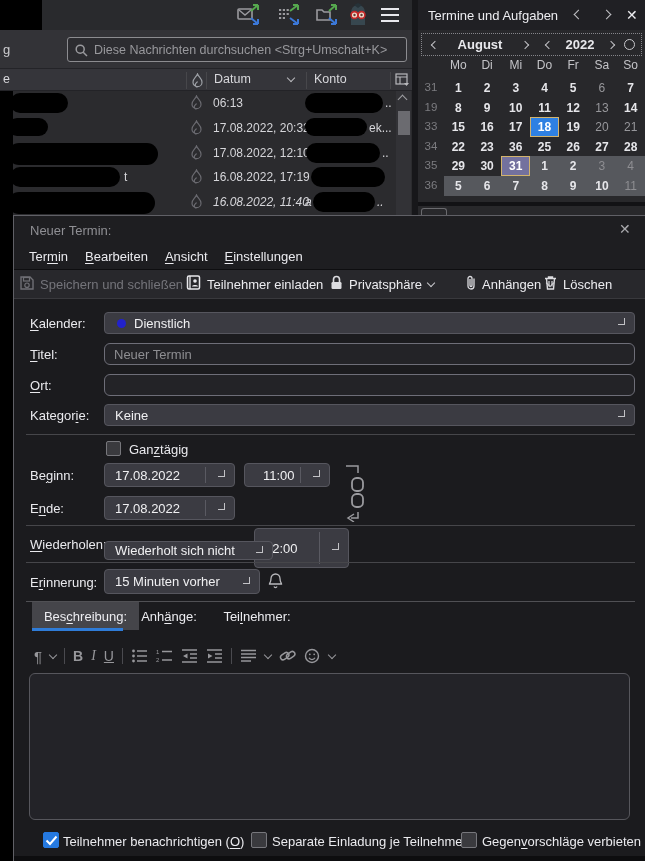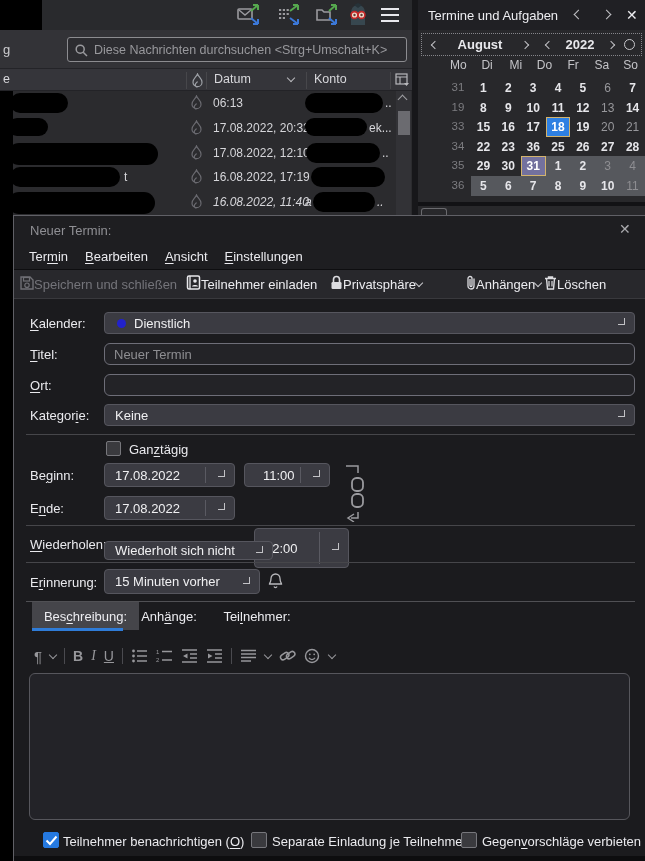--- a/index.html
+++ b/index.html
@@ -53,21 +53,21 @@
   #cal-nav { left:3px; top:33px; width:221px; height:23px; border:1px dotted #85858a;
       display:flex; align-items:center; color:#e8e8ec; }
   .nav-btn { cursor:pointer; display:inline-flex; align-items:center; justify-content:center; width:18px; }
   #cal-month, #cal-year { font-weight:bold; font-size:13px; }
   #today-circle { width:11px; height:11px; border:1.6px solid #c8c8cc; border-radius:50%;
       display:inline-block; cursor:pointer; }
   #cal-dayhead { left:0; top:58px; width:227px; height:18px; display:grid;
       grid-template-columns:26px repeat(7,1fr); color:#c4c4c8; font-size:12px; }
   #cal-dayhead div { text-align:center; }
   #cal-weeks { left:0; top:78px; width:227px; height:118px; display:grid;
-      grid-template-columns:26px repeat(7,1fr); grid-auto-rows:19.6px; font-size:12px;padding-left:27px; }
+      grid-template-columns:26px repeat(7,1fr); grid-auto-rows:19.6px; font-size:12px; }
   .wnum { color:#7c7c80; text-align:center; line-height:19.6px; font-size:11.5px; }
   .day { text-align:center; line-height:18px; cursor:pointer; border:1px solid transparent; }
   .day.b { font-weight:bold; color:#e6e6ea; }
   .day.n { color:#97979b; }
   .day.next { background:#56585d; }
   .day.next.n { color:#8e8e92; }
   .day.sel-today { background:#2e80e2; border:1px solid #d2b36d; color:#fff; }
   .day.sel-31 { background:#73719e; border:1px solid #d2b36d; color:#fff; }
   #cal-bottom-div { left:0; top:202px; width:227px; height:4px; background:#121215; }
   #cal-frag { left:3px; top:208px; width:26px; height:7px; border:1px solid #6a6a6e;
@@ -78,21 +78,21 @@
       border-left:1px solid #606066; border-top:1px solid #606066; }
   #dlg-titlebar { left:0; top:0; width:632px; height:28px; background:#1e1e21; }
   #dlg-title { position:absolute; left:16px; top:7px; color:#8f8f94; font-size:13px; }
   #dlg-close { position:absolute; left:605px; top:5px; color:#aaaaae; font-size:14px; cursor:pointer; }
   #menubar { left:0; top:28px; width:632px; height:25px; background:#1e1e21;
       display:flex; align-items:center; padding-left:15px; gap:17px;
       color:#eaeaee; font-size:13px; }
   .menu-item { cursor:pointer; }
   #dlg-toolbar { left:0; top:53px; width:632px; height:30px; background:#28282c;
       border-top:1px solid #0e0e10; border-bottom:1px solid #39393d; font-size:13px; }
-  .tbtn { position:absolute; top:0; height:28px; display:flex; align-items:center; 
+  .tbtn { position:absolute; top:0; height:28px; display:flex; align-items:center; gap:6px;
       color:#ececf0; cursor:pointer; }
   .tbtn.disabled { color:#74747a; cursor:default; }
 
   .flabel { position:absolute; left:16px; color:#eaeaee; font-size:13px; }
   .combo { position:absolute; background:#3b3b42; border:1px solid #56565e; border-radius:4px;
       color:#f0f0f2; font-size:13px; display:flex; align-items:center; cursor:pointer; }
   .combo .txt { padding-left:10px; white-space:nowrap; }
   .combo .cv { position:absolute; right:9px; top:50%; margin-top:-5px; }
   .combo .vsep { position:absolute; right:28px; top:3px; bottom:3px; width:1px; background:#5a5a62; }
   .tinput { position:absolute; background:#232327; border:1px solid #6e6e78; border-radius:6px;

